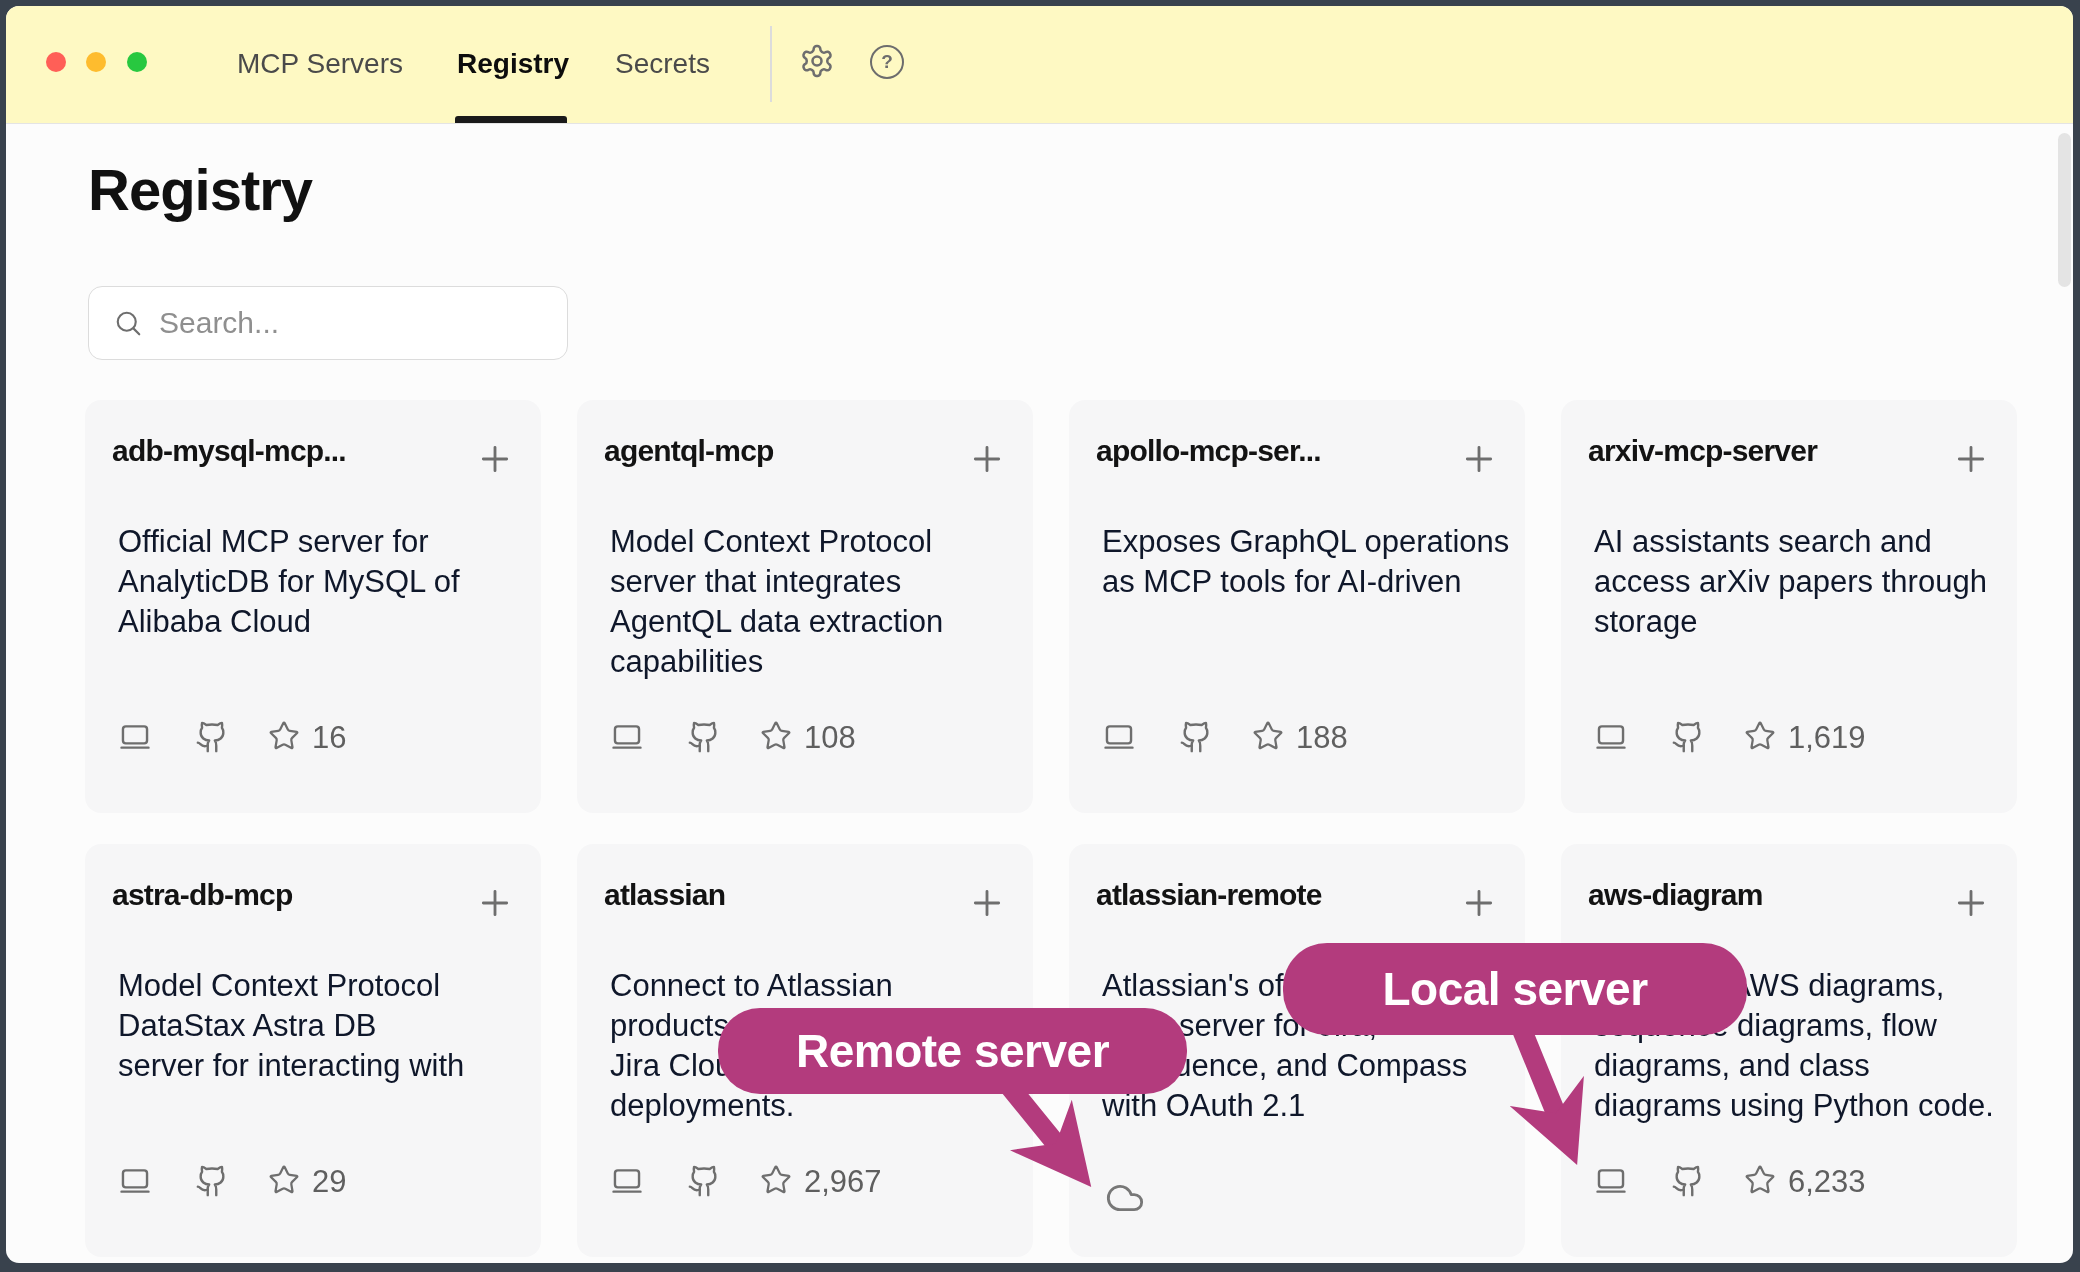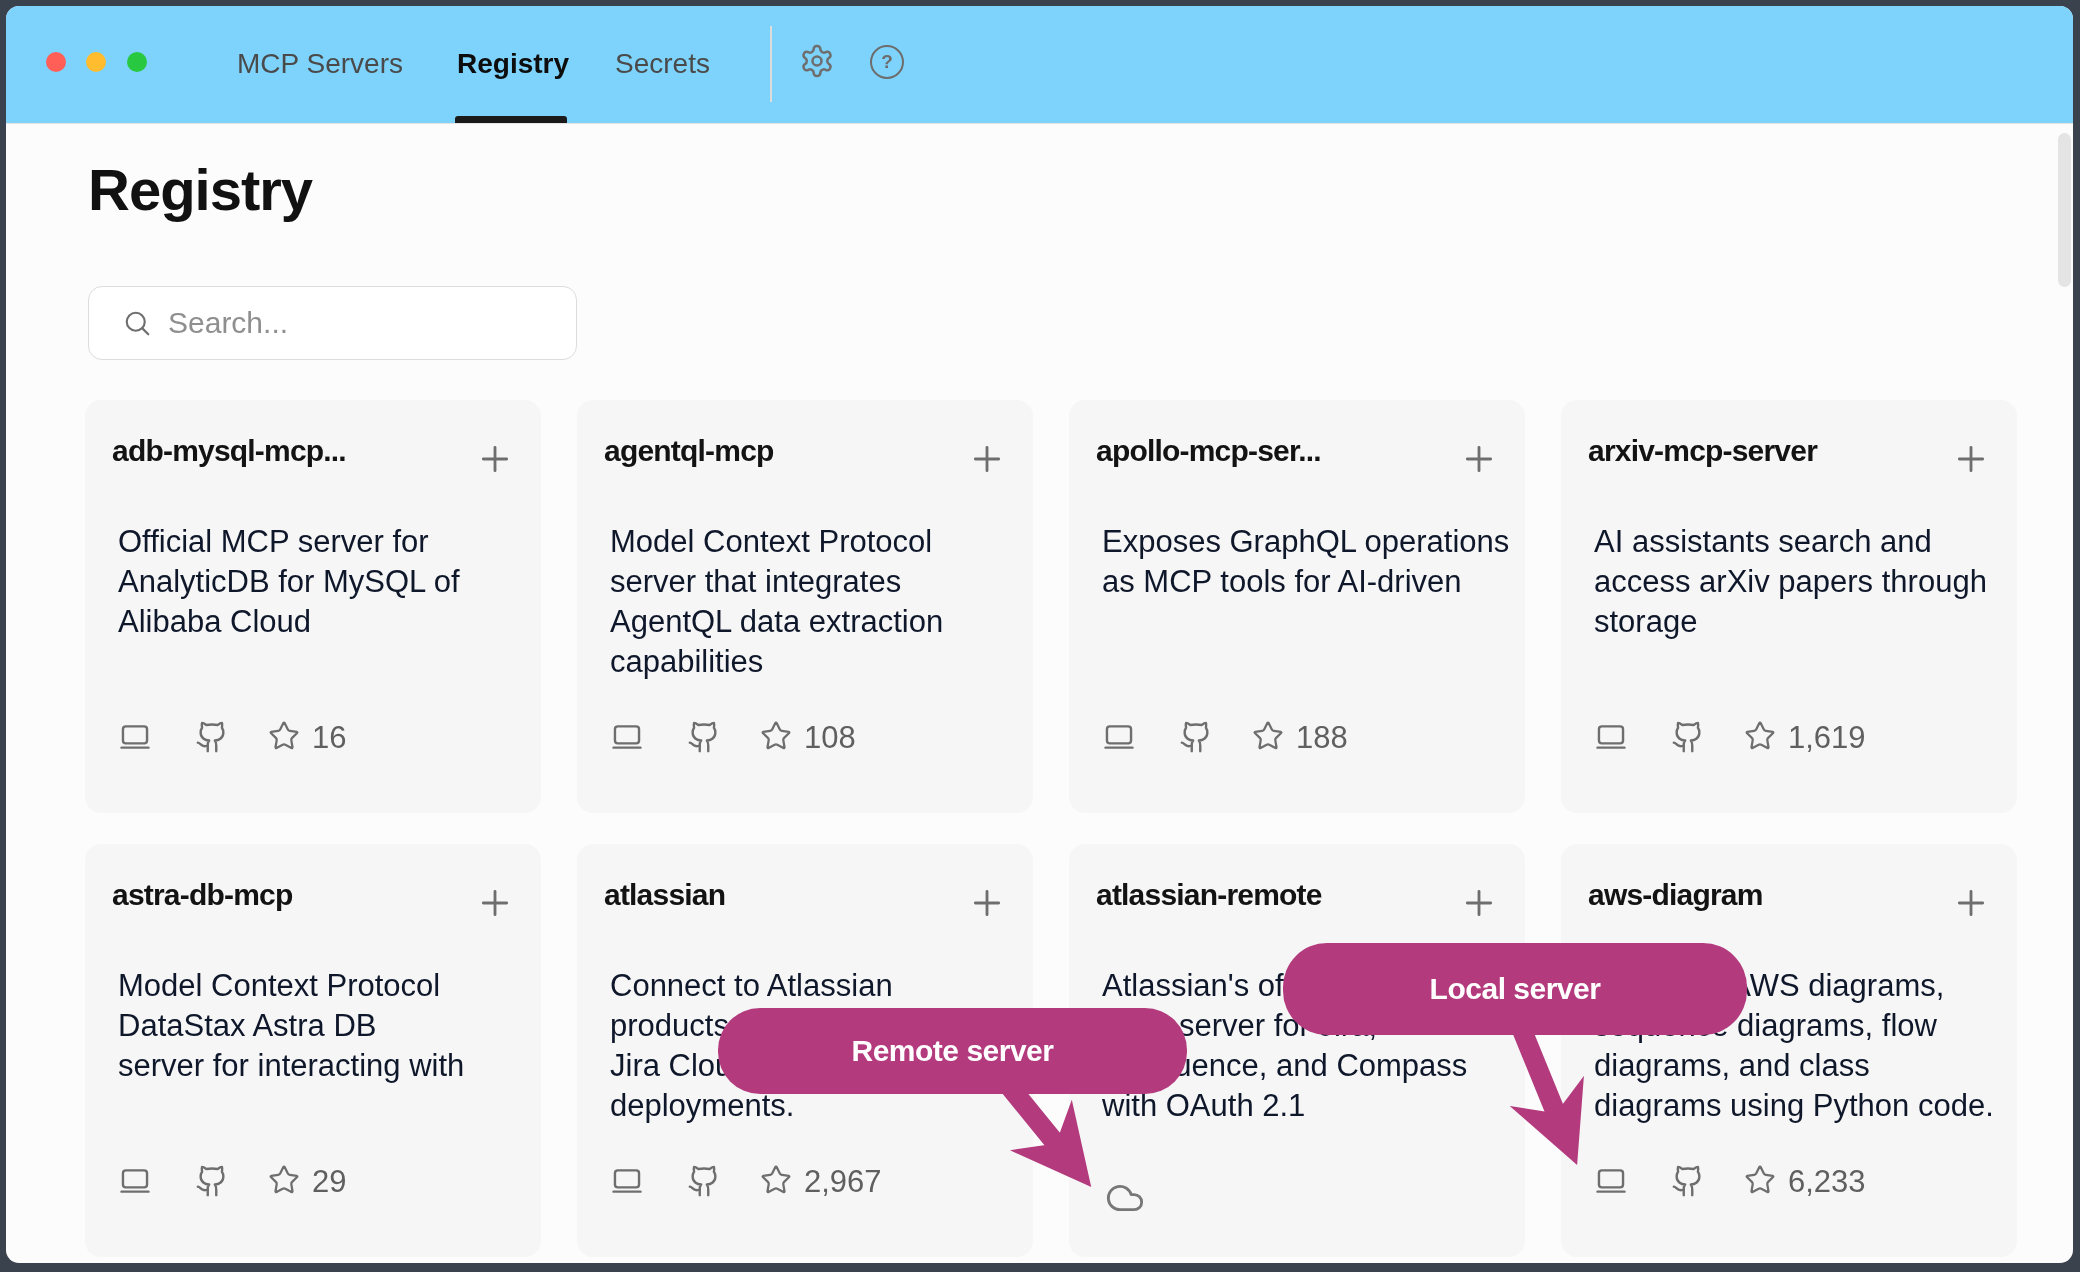--- a/index.html
+++ b/index.html
@@ -1,37 +1,37 @@
 <!DOCTYPE html>
 <html><head>
 <meta charset="utf-8">
 <style>
   html,body{margin:0;padding:0;overflow:hidden;}
   body{width:2080px;height:1272px;background:#39424d;position:relative;
        font-family:"Liberation Sans",sans-serif;-webkit-font-smoothing:antialiased;}
   .window{position:absolute;left:6px;top:6px;width:2067px;height:1257px;
           background:#fcfcfc;border-radius:13px;overflow:hidden;}
   
-  .topbar{position:absolute;left:0;top:0;right:0;height:117px;background:#7dd3fc;
+  .topbar{position:absolute;left:0;top:0;right:0;height:117px;background:#fef9c3;
           border-bottom:1px solid #e4e4e4;}
   .light{position:absolute;top:46px;width:20px;height:20px;border-radius:50%;border:none;padding:0;}
   .tab{position:absolute;top:42px;font-size:28px;color:#4a4a4a;background:none;border:none;
        padding:0;cursor:default;font-family:inherit;}
   .tab.active{color:#0d0d0d;font-weight:bold;}
   .tab-underline{position:absolute;bottom:0;height:7px;border-radius:3px 3px 0 0;}
   .tb-divider{position:absolute;left:764px;top:20px;width:2px;height:76px;background:#dcdcdc;}
   .tb-icon{position:absolute;color:#6d6d6d;background:none;border:none;padding:0;}
   .help-circle{width:30px;height:30px;border:2.5px solid #6d6d6d;border-radius:50%;
                display:flex;align-items:center;justify-content:center;
                font-size:19px;font-weight:bold;color:#6d6d6d;}
   
   .page-title{position:absolute;left:82px;top:150px;font-size:58px;font-weight:bold;
               color:#111;letter-spacing:-1px;}
   .searchbox{position:absolute;left:82px;top:280px;width:478px;height:72px;background:#fff;
-             border:1.5px solid #dcdcdc;border-radius:14px;display:flex;align-items:center;padding-left:9px;}
+             border:1.5px solid #dcdcdc;border-radius:14px;display:flex;align-items:center;}
   .searchbox svg{width:30px;height:30px;margin-left:24px;stroke:#8a8a8a;}
   .searchbox input{flex:1;border:none;outline:none;background:transparent;margin-left:14px;
                    font-size:30px;color:#444;font-family:inherit;}
   .searchbox input::placeholder{color:#8f8f8f;}
   
   .card{position:absolute;width:456px;height:413px;background:#f6f6f7;border-radius:16px;}
   .card-title{position:absolute;left:27px;top:34px;font-size:30px;font-weight:bold;
               color:#131313;letter-spacing:-0.8px;white-space:nowrap;}
   .add-btn{position:absolute;right:24px;top:38px;width:44px;height:44px;background:none;
            border:none;padding:0;color:#949494;}
@@ -44,21 +44,21 @@
   .ic.gh{margin-left:43px;}
   .ic.st{margin-left:39px;width:32px;height:32px;}
   .ic.cloud{width:46px;height:40px;margin-top:14px;color:#777;}
   .count{margin-left:12px;font-size:31px;color:#5f5f5f;}
   
   .scroll-thumb{position:absolute;left:2052px;top:127px;width:13px;height:154px;
                 background:#e4e4e4;border-radius:7px;}
   
   .arrows{position:absolute;left:0;top:0;width:2067px;height:1257px;pointer-events:none;z-index:4;}
   .pill{position:absolute;z-index:5;display:flex;align-items:center;justify-content:center;
-        color:#fff;font-weight:bold;font-size:30px;letter-spacing:-0.5px;}
+        color:#fff;font-weight:bold;font-size:46px;letter-spacing:-0.5px;}
 </style>
 </head>
 <body>
 
 <svg width="0" height="0" style="position:absolute">
   <defs>
     <symbol id="sym-plus" viewBox="0 0 24 24">
         <path d="M12 5v14M5 12h14" fill="none" stroke="currentColor" stroke-linecap="round"></path>
       </symbol>
     <symbol id="sym-laptop" viewBox="0 0 24 24">

